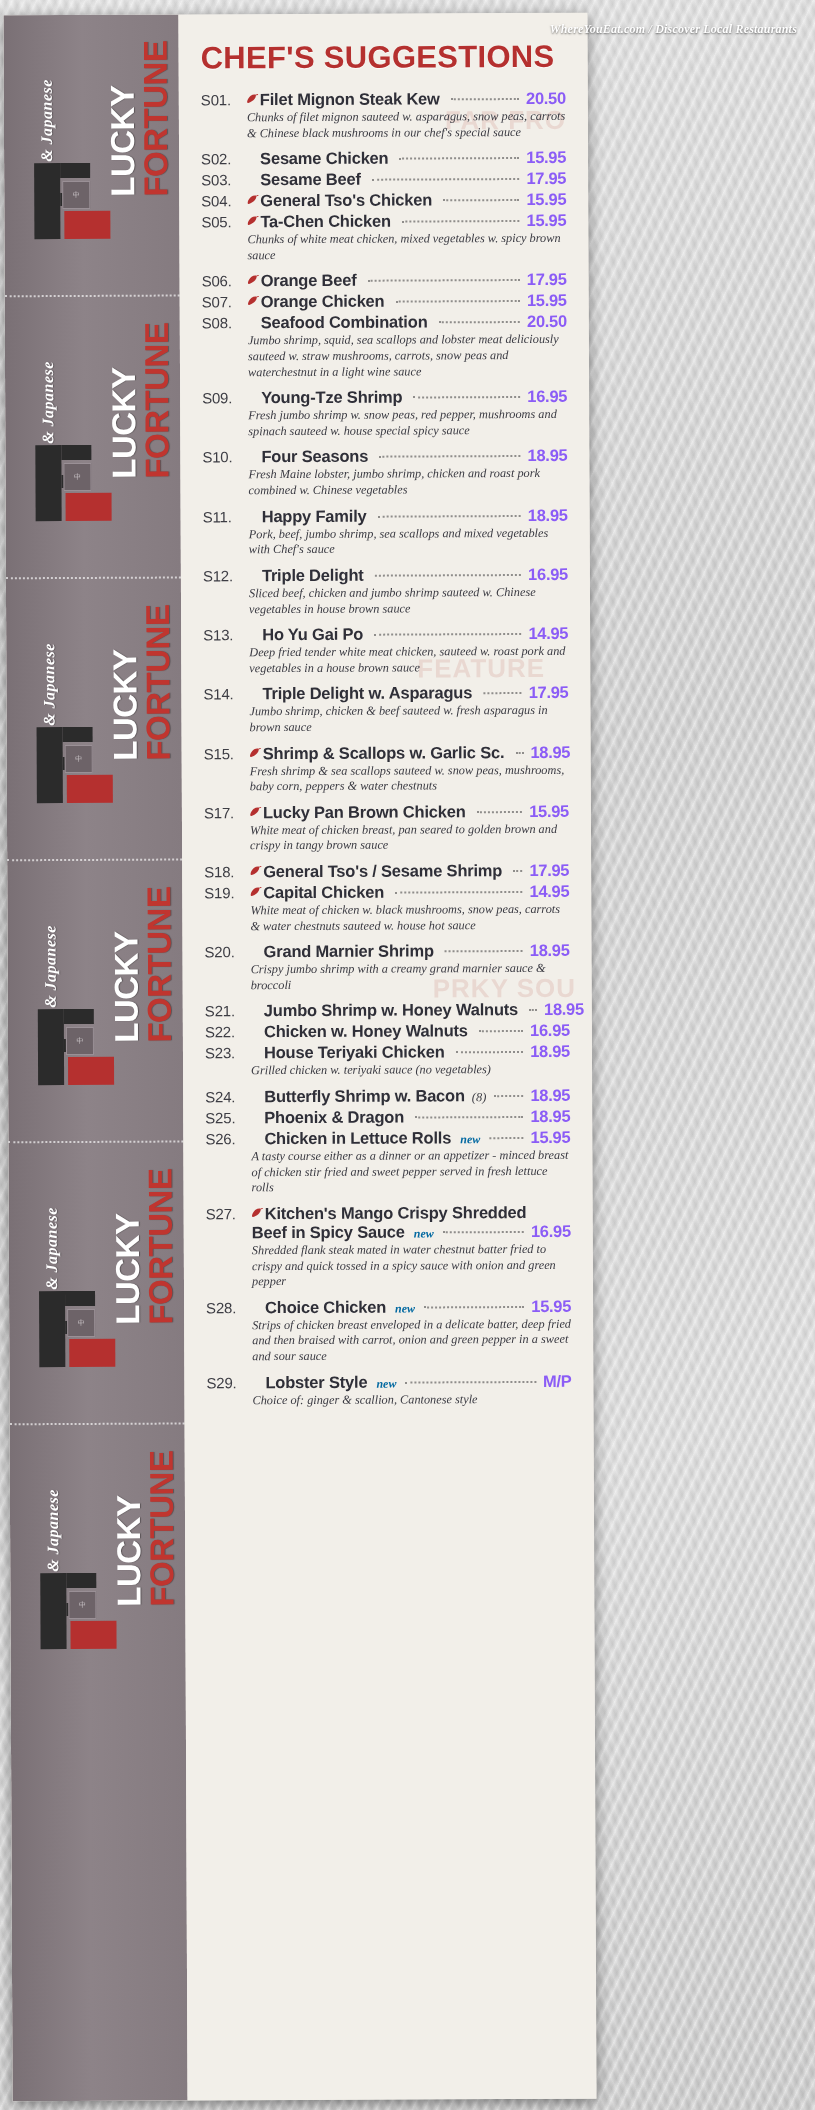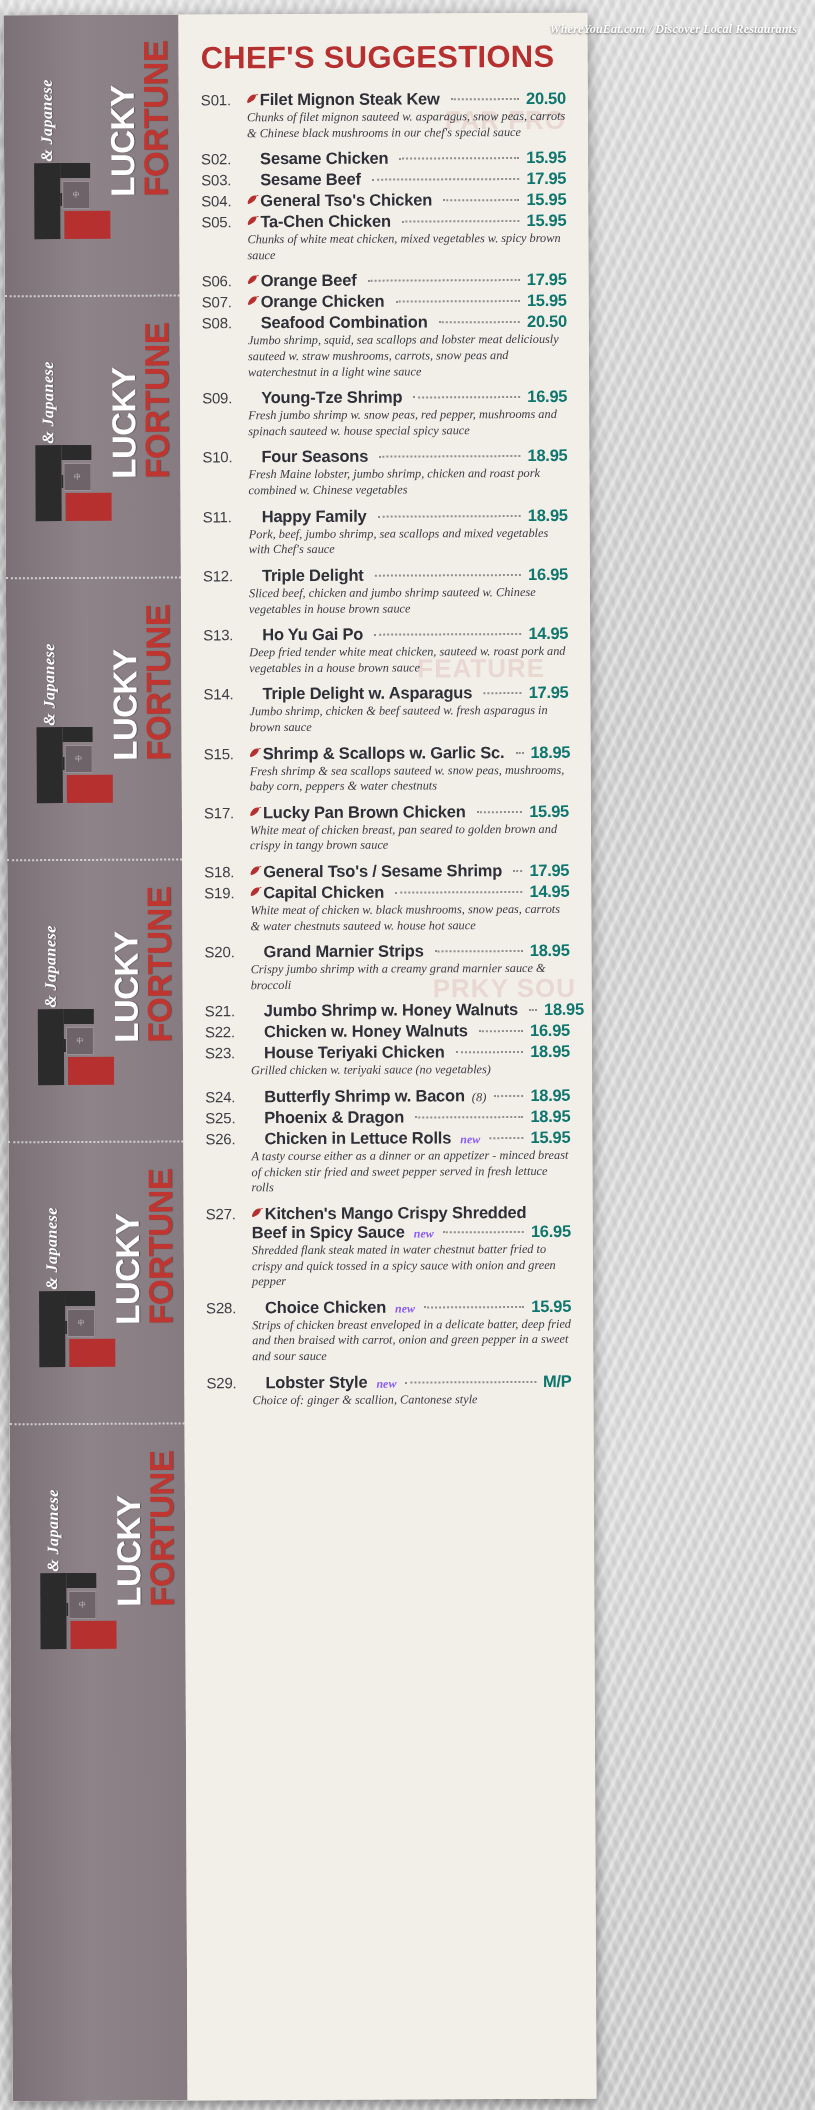--- a/index.html
+++ b/index.html
@@ -162,41 +162,41 @@
     font-weight:bold;
     color:#2f2f38;
     letter-spacing:-.2px;
     padding-right:7px;
   }
   .newtag{
     font-family:"Liberation Serif",serif;
     font-style:italic;
     font-weight:bold;
     font-size:12px;
-    color:#8b5cf6;
+    color:#0369a1;
     padding:0 5px 0 2px;
   }
   .qty{
     font-family:"Liberation Serif",serif;
     font-style:italic;
     font-size:12.5px;
     color:#3d3d44;
     padding-right:4px;
   }
   .dots{
     flex:1 1 auto;
     border-bottom:2px dotted #8f8d8b;
     transform:translateY(-4px);
     margin:0 4px;
     min-width:8px;
   }
   .price{
     font-size:16.5px;
     font-weight:bold;
-    color:#0f766e;
+    color:#8b5cf6;
     letter-spacing:-.3px;
     padding-left:3px;
   }
   .desc{
     font-family:"Liberation Serif",serif;
     font-style:italic;
     font-size:12.3px;
     line-height:1.27;
     color:#3a3a42;
     margin:1px 0 5px 46px;
@@ -511,21 +511,21 @@
             <span class="nm">Capital Chicken</span>
             <span class="dots"></span>
             <span class="price">14.95</span>
           </div>
           <div class="desc">White meat of chicken w. black mushrooms, snow peas, carrots &amp; water chestnuts sauteed w. house hot sauce</div>
         </div>
         <div class="item sp">
           <div class="row">
             <span class="code">S20.</span>
             <span class="chili"></span>
-            <span class="nm">Grand Marnier Strips</span>
+            <span class="nm">Grand Marnier Shrimp</span>
             <span class="dots"></span>
             <span class="price">18.95</span>
           </div>
           <div class="desc">Crispy jumbo shrimp with a creamy grand marnier sauce &amp; broccoli</div>
         </div>
         <div class="item">
           <div class="row">
             <span class="code">S21.</span>
             <span class="chili"></span>
             <span class="nm">Jumbo Shrimp w. Honey Walnuts</span>

